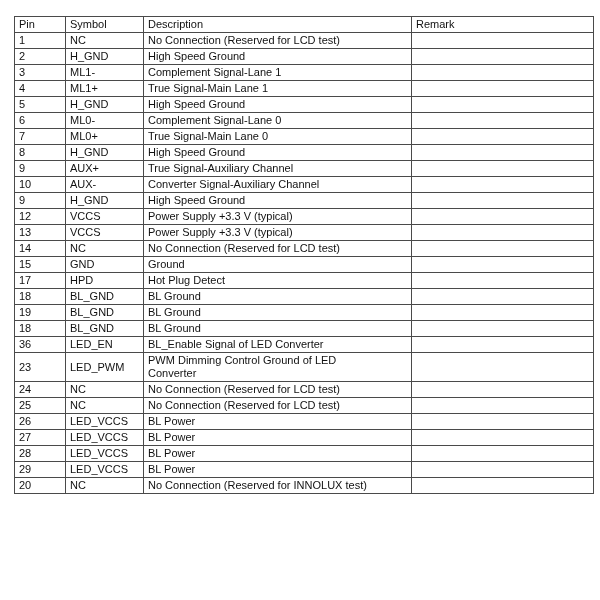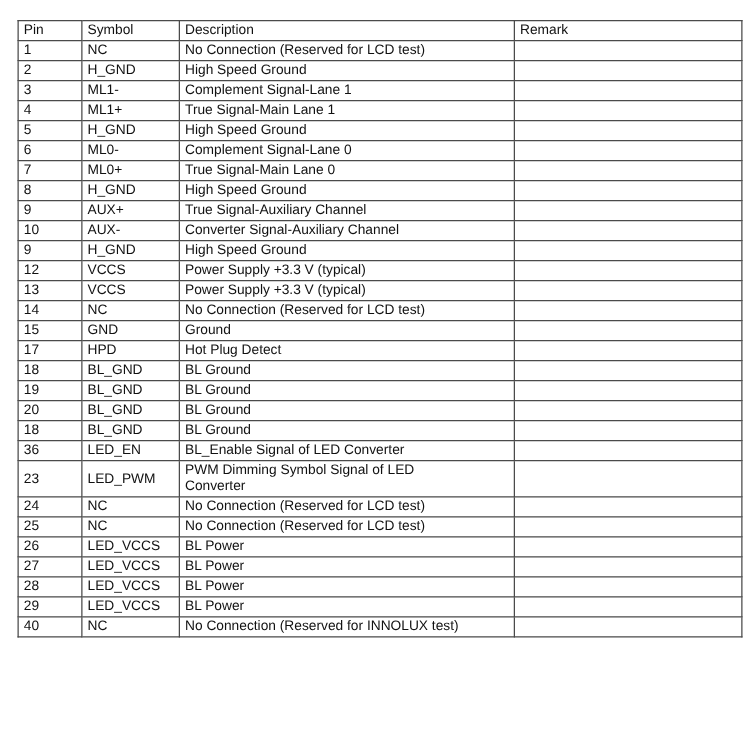--- a/index.html
+++ b/index.html
@@ -171,41 +171,35 @@
           <td>BL Ground</td>
           <td></td>
         </tr>
         <tr>
           <td>19</td>
           <td>BL_GND</td>
           <td>BL Ground</td>
           <td></td>
         </tr>
         <tr>
-          <td>20</td>
-          <td>BL_GND</td>
-          <td>BL Ground</td>
-          <td></td>
-        </tr>
-        <tr>
           <td>18</td>
           <td>BL_GND</td>
           <td>BL Ground</td>
           <td></td>
         </tr>
         <tr>
           <td>36</td>
           <td>LED_EN</td>
           <td>BL_Enable Signal of LED Converter</td>
           <td></td>
         </tr>
         <tr>
           <td>23</td>
           <td>LED_PWM</td>
-          <td>PWM Dimming Symbol Signal of LED
+          <td>PWM Dimming Control Ground of LED
 Converter</td>
           <td></td>
         </tr>
         <tr>
           <td>24</td>
           <td>NC</td>
           <td>No Connection (Reserved for LCD test)</td>
           <td></td>
         </tr>
         <tr>
@@ -232,20 +226,20 @@
           <td>BL Power</td>
           <td></td>
         </tr>
         <tr>
           <td>29</td>
           <td>LED_VCCS</td>
           <td>BL Power</td>
           <td></td>
         </tr>
         <tr>
-          <td>40</td>
+          <td>20</td>
           <td>NC</td>
           <td>No Connection (Reserved for INNOLUX test)</td>
           <td></td>
         </tr>
       </tbody>
   </table>
 </div>
 
 </body></html>

